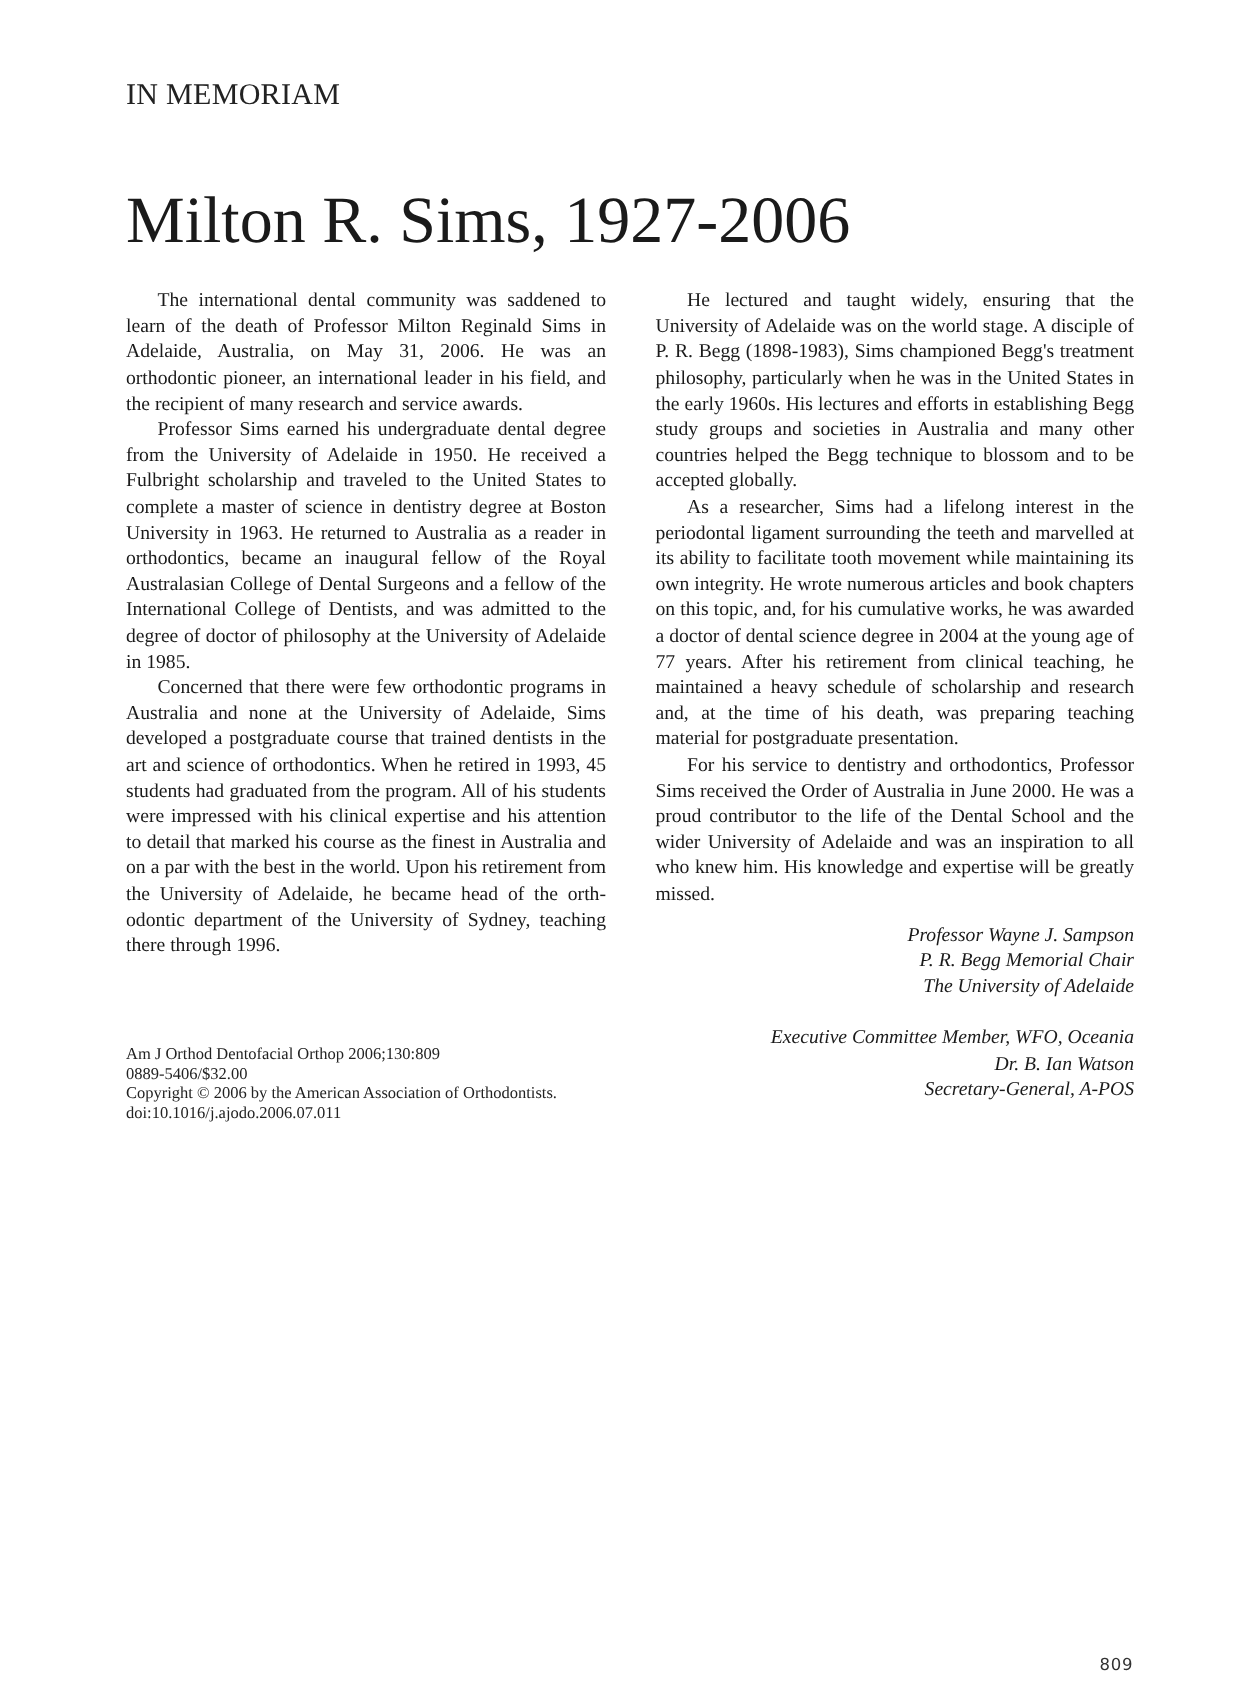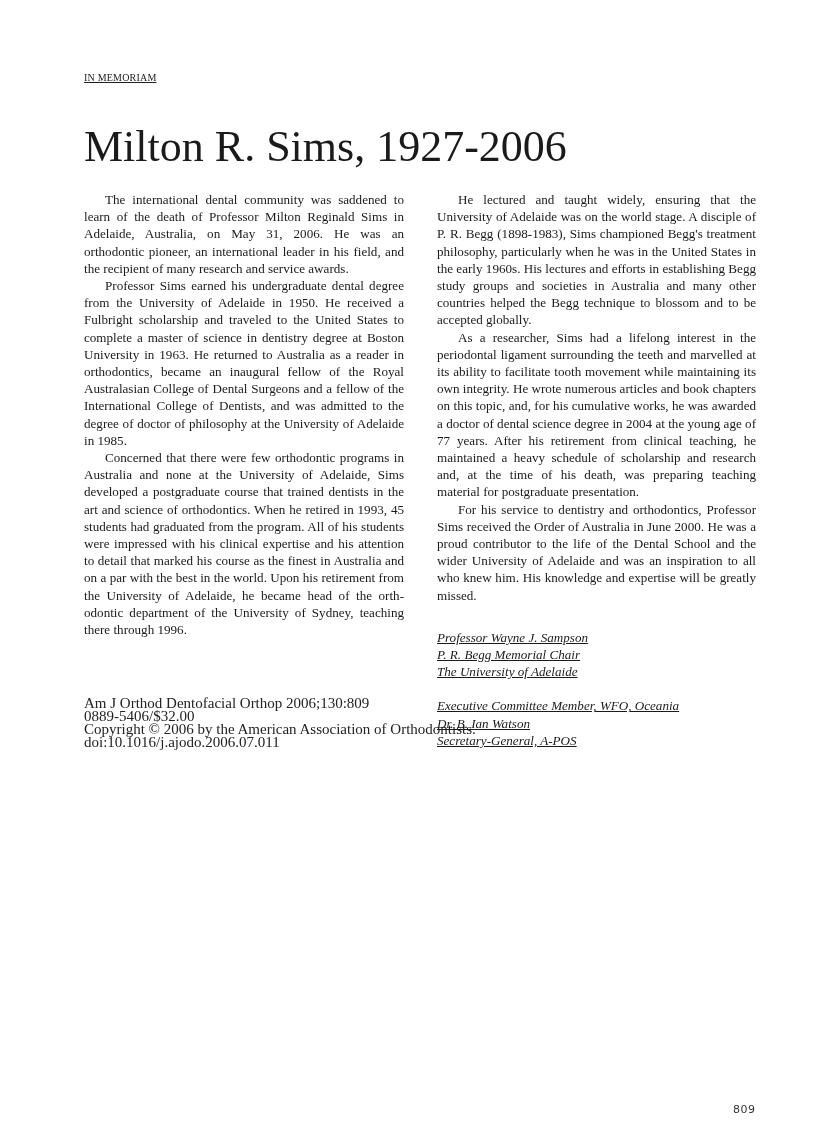--- a/index.html
+++ b/index.html
@@ -11,25 +11,24 @@
       width: 838px;
       height: 1122px;
       position: relative;
       overflow: hidden;
       font-family: "Liberation Serif", "DejaVu Serif", serif;
       color: #1a1a1a;
     }
     .section-label {
       position: absolute;
       left: 84px;
-      top: 72px;
-      font-size: 10px;
+      top: 52px;
+      font-size: 20px;
       letter-spacing: 0.2px;
       color: #222;
-      text-decoration: underline;
     }
     .page-title {
       position: absolute;
       left: 84px;
       top: 121px;
       font-size: 44px;
       font-weight: normal;
       margin: 0;
       color: #1a1a1a;
       white-space: nowrap;
@@ -43,34 +42,33 @@
       text-align: justify;
       hyphens: manual;
     }
     .col-left { left: 84px; }
     .col-right { left: 437px; width: 319px; }
     .column p {
       margin: 0;
       text-indent: 21px;
     }
     .signatures {
-      margin-top: 25px;
-      text-align: left;
+      margin-top: 10px;
+      text-align: right;
       font-style: italic;
       font-size: 13.1px;
       line-height: 17.2px;
-      text-decoration: underline;
     }
     .sig-block { margin-bottom: 17px; }
     .sig-line { display: block; }
     .citation {
       position: absolute;
       left: 84px;
       top: 697px;
-      font-size: 15px;
+      font-size: 11px;
       line-height: 13px;
       color: #222;
     }
     .citation span { display: block; white-space: nowrap; }
     .page-number {
       position: absolute;
       left: 733px;
       top: 1103px;
       font-family: "DejaVu Sans", sans-serif;
       font-size: 11px;

